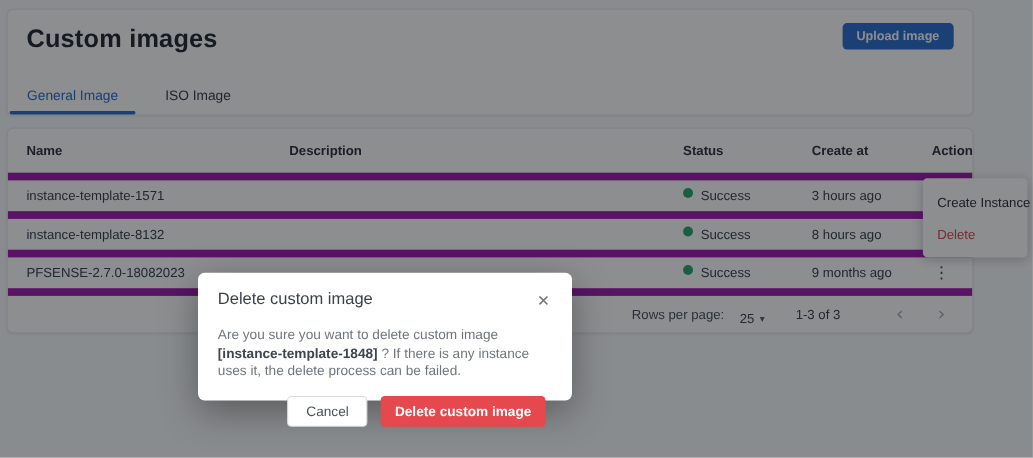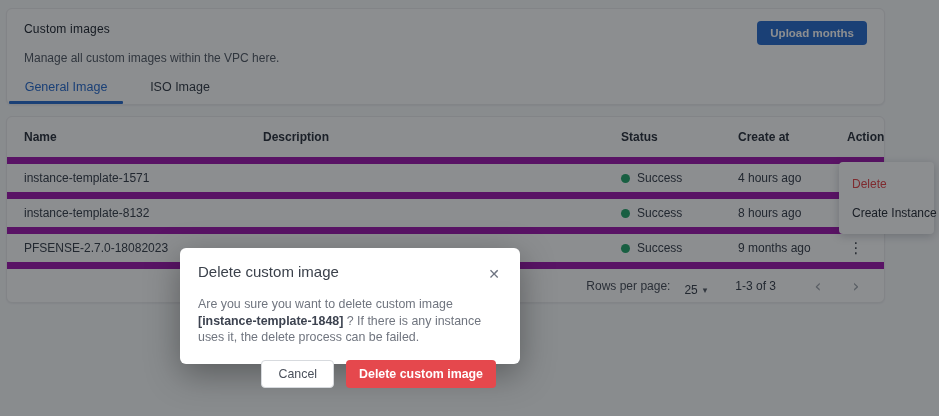--- a/index.html
+++ b/index.html
@@ -19,21 +19,21 @@
     position:absolute;
     background:#ffffff;
     border:1px solid #ececee;
     border-radius:6px;
     box-shadow:0 1px 2px rgba(20,30,50,0.06);
   }
   
   .header-card{left:6px;top:8px;width:879px;height:97px;}
   .page-title{
     position:absolute;left:17px;top:13px;
-    font-size:12px;font-weight:400;color:#262c36;letter-spacing:.2px;
+    font-size:23px;font-weight:700;color:#262c36;letter-spacing:.2px;
   }
   .page-subtitle{
     position:absolute;left:17px;top:42px;
     font-size:12px;color:#565d68;
   }
   .upload-btn{
     position:absolute;right:17px;top:12px;height:24px;
     background:var(--primary);color:#fff;border:none;border-radius:4px;
     font-size:11.5px;font-weight:700;padding:0 13px;cursor:pointer;
     font-family:inherit;
@@ -55,37 +55,37 @@
   .trow{
     display:grid;
     grid-template-columns:256px 358px 117px 103px 1fr;
     align-items:center;
     border-bottom:7px solid #a21caf;
   }
   .trow.head{height:47px;font-size:12px;font-weight:700;color:#2f3540;}
   .trow.data{height:35px;font-size:12px;color:#3c434f;}
   .cell:first-child{padding-left:17px;}
   .cell.action{padding-left:6px;}
-  .status-wrap{display:flex;align-items:center;gap:7px;}
+  .status-wrap{display:flex;align-items:flex-start;gap:7px;}
   .status-dot{
     width:9px;height:9px;border-radius:50%;background:var(--success);display:inline-block;
   }
   .kebab{
     font-size:15px;line-height:1;color:#4a4f58;cursor:pointer;
     width:18px;height:18px;display:flex;align-items:center;justify-content:center;
     font-family:"DejaVu Sans",sans-serif;
   }
   .pagination{
     height:34px;display:flex;align-items:center;justify-content:flex-end;
     padding-right:16px;font-size:12px;color:#4b515c;
   }
   .rpp-label{margin-right:14px;}
   .rpp-select{display:flex;align-items:center;gap:5px;cursor:pointer;color:#3c434f;margin-right:28px;margin-top:8px;}
   .caret{font-size:9px;color:#5a606b;}
-  .range{margin-right:30px;color:#3c434f;}
+  .range{margin-right:42px;color:#3c434f;}
   .pg-btn{
     font-size:17px;color:#a3a8b0;cursor:default;width:24px;text-align:center;
     font-family:"DejaVu Sans",sans-serif;
   }
   .pg-btn.next{margin-left:14px;}
   
   .context-menu{
     position:absolute;left:839px;top:162px;width:95px;
     background:#fff;border-radius:4px;padding:7px 0;
     box-shadow:0 2px 10px rgba(20,25,40,0.22);
@@ -128,22 +128,21 @@
   }
   .btn.confirm{
     background:var(--danger);border:none;color:#fff;font-weight:700;padding:0 13px;
   }
 </style>
 </head>
 <body>
 
 <section class="card header-card">
   <h1 class="page-title">Custom images</h1>
-  <p class="page-subtitle">Manage all custom images within the VPC here.</p>
-  <button class="upload-btn">Upload months</button>
+  <button class="upload-btn">Upload image</button>
   <nav class="tabs">
     <div class="tab active">General Image</div>
     <div class="tab">ISO Image</div>
   </nav>
 </section>
 
 <section class="card table-card">
   <div class="trow head">
     <div class="cell">Name</div>
     <div class="cell">Description</div>
@@ -152,21 +151,21 @@
     <div class="cell action">Action</div>
   </div>
 
   <div class="trow data">
     <div class="cell">instance-template-1571</div>
     <div class="cell"></div>
     <div class="cell status-wrap">
       <span class="status-dot"></span>
       <span>Success</span>
     </div>
-    <div class="cell">4 hours ago</div>
+    <div class="cell">3 hours ago</div>
     <div class="cell action">
         <span class="kebab">⋮</span>
       </div>
   </div>
 
   <div class="trow data">
     <div class="cell">instance-template-8132</div>
     <div class="cell"></div>
     <div class="cell status-wrap">
       <span class="status-dot"></span>
@@ -197,22 +196,22 @@
       <span>25</span>
       <span class="caret">▾</span>
     </span>
     <span class="range">1-3 of 3</span>
     <span class="pg-btn prev">‹</span>
     <span class="pg-btn next">›</span>
   </div>
 </section>
 
 <div class="context-menu">
+  <div class="menu-item">Create Instance</div>
   <div class="menu-item danger">Delete</div>
-  <div class="menu-item">Create Instance</div>
 </div>
 
 <div class="backdrop"></div>
 
 <div class="modal">
   <div class="modal-head">
     <div class="modal-title">Delete custom image</div>
     <button class="modal-close">✕</button>
   </div>
   <p class="modal-body"><span>Are you sure you want to delete custom image </span><b>[instance-template-1848]</b><span> ? If there is any instance uses it, the delete process can be failed.</span></p>

